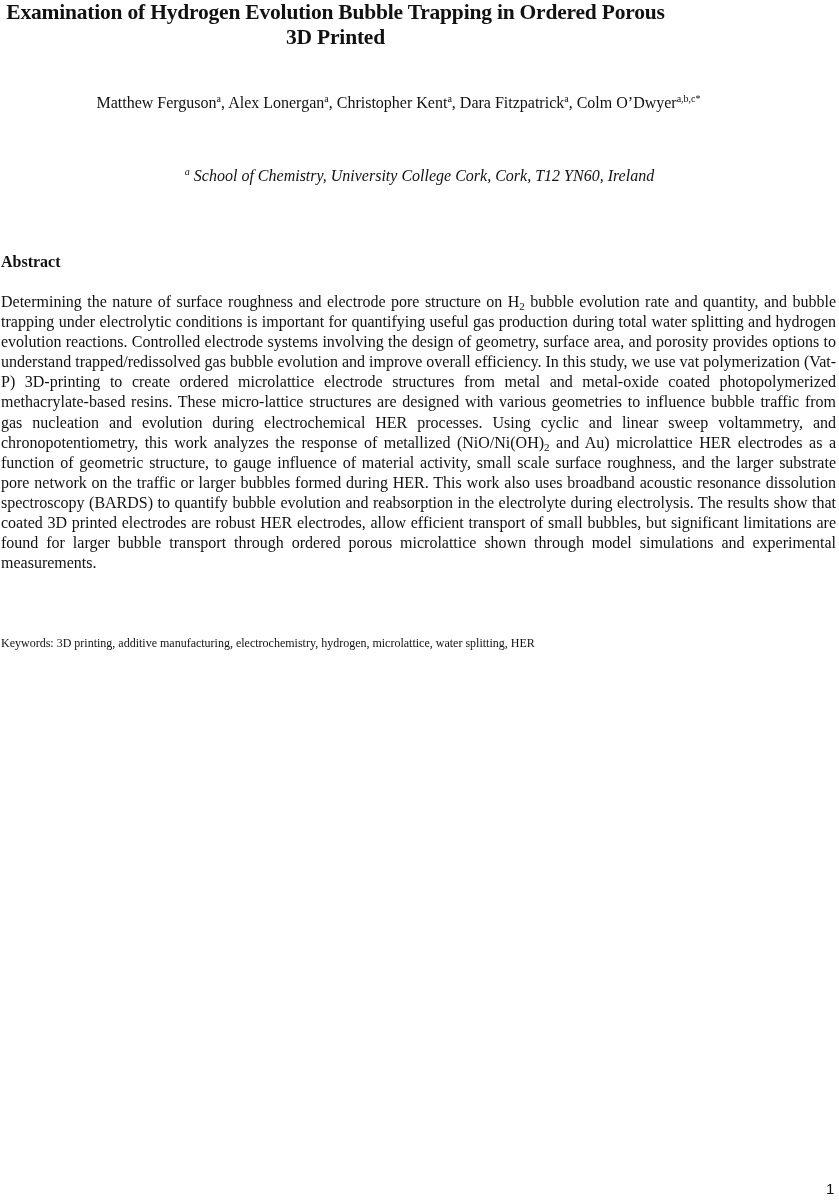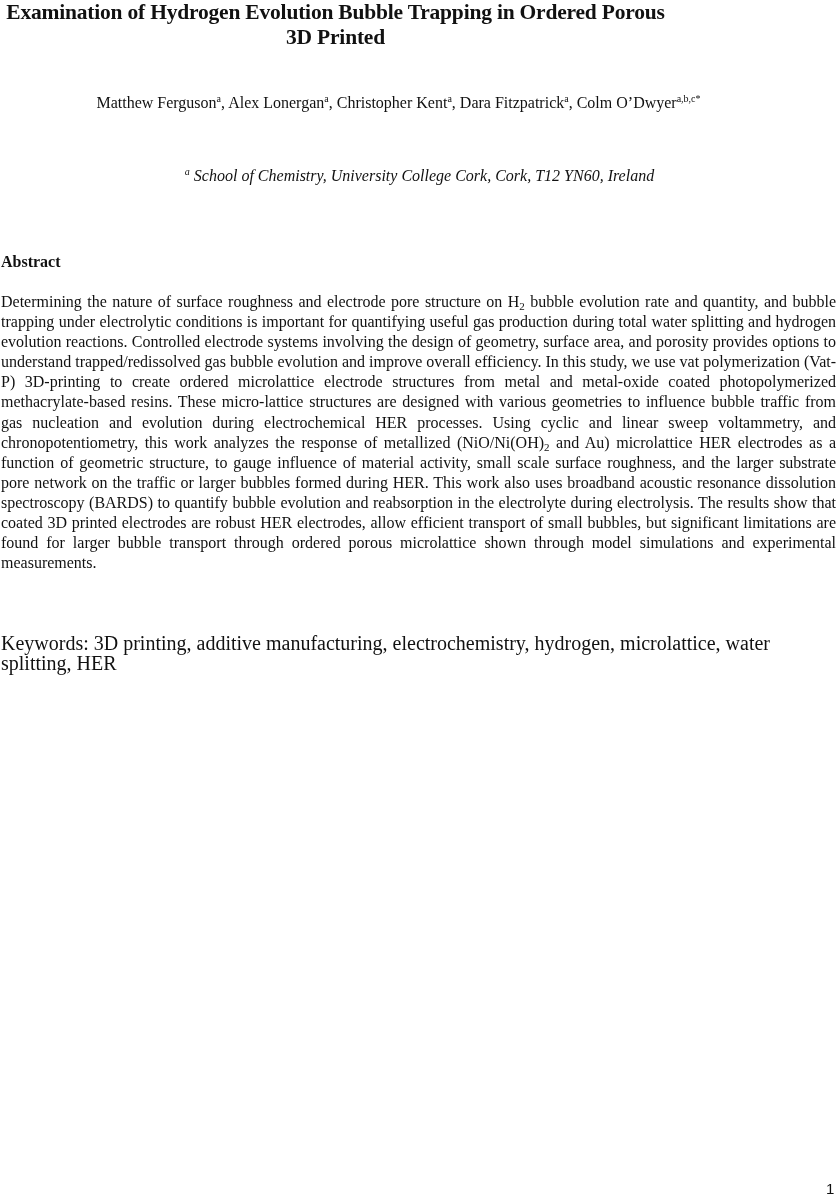--- a/index.html
+++ b/index.html
@@ -24,21 +24,21 @@
   .affils sup { font-size: 10px; vertical-align: 6px; line-height: 0; }
   .abstract-heading {
     position: absolute; top: 253px; left: 1px; font-weight: bold; font-size: 16px;
   }
   .abstract-body {
     position: absolute; top: 286px; left: 1px; width: 835px;
     text-align: justify; font-size: 16px; line-height: 20.1px; margin-top: 6px;
   }
   .abstract-body sub { font-size: 11px; vertical-align: -3px; line-height: 0; }
   .keywords {
-    position: absolute; top: 633px; left: 1px; font-size: 20px; line-height: 20px;
+    position: absolute; top: 633px; left: 1px; font-size: 12px; line-height: 20px;
   }
   .page-number {
     position: absolute; top: 1180px; left: 826px;
     font-family: "Liberation Sans", "DejaVu Sans", sans-serif; font-size: 15px;
   }
 </style>
 </head>
 <body>
 
 <div class="title">

